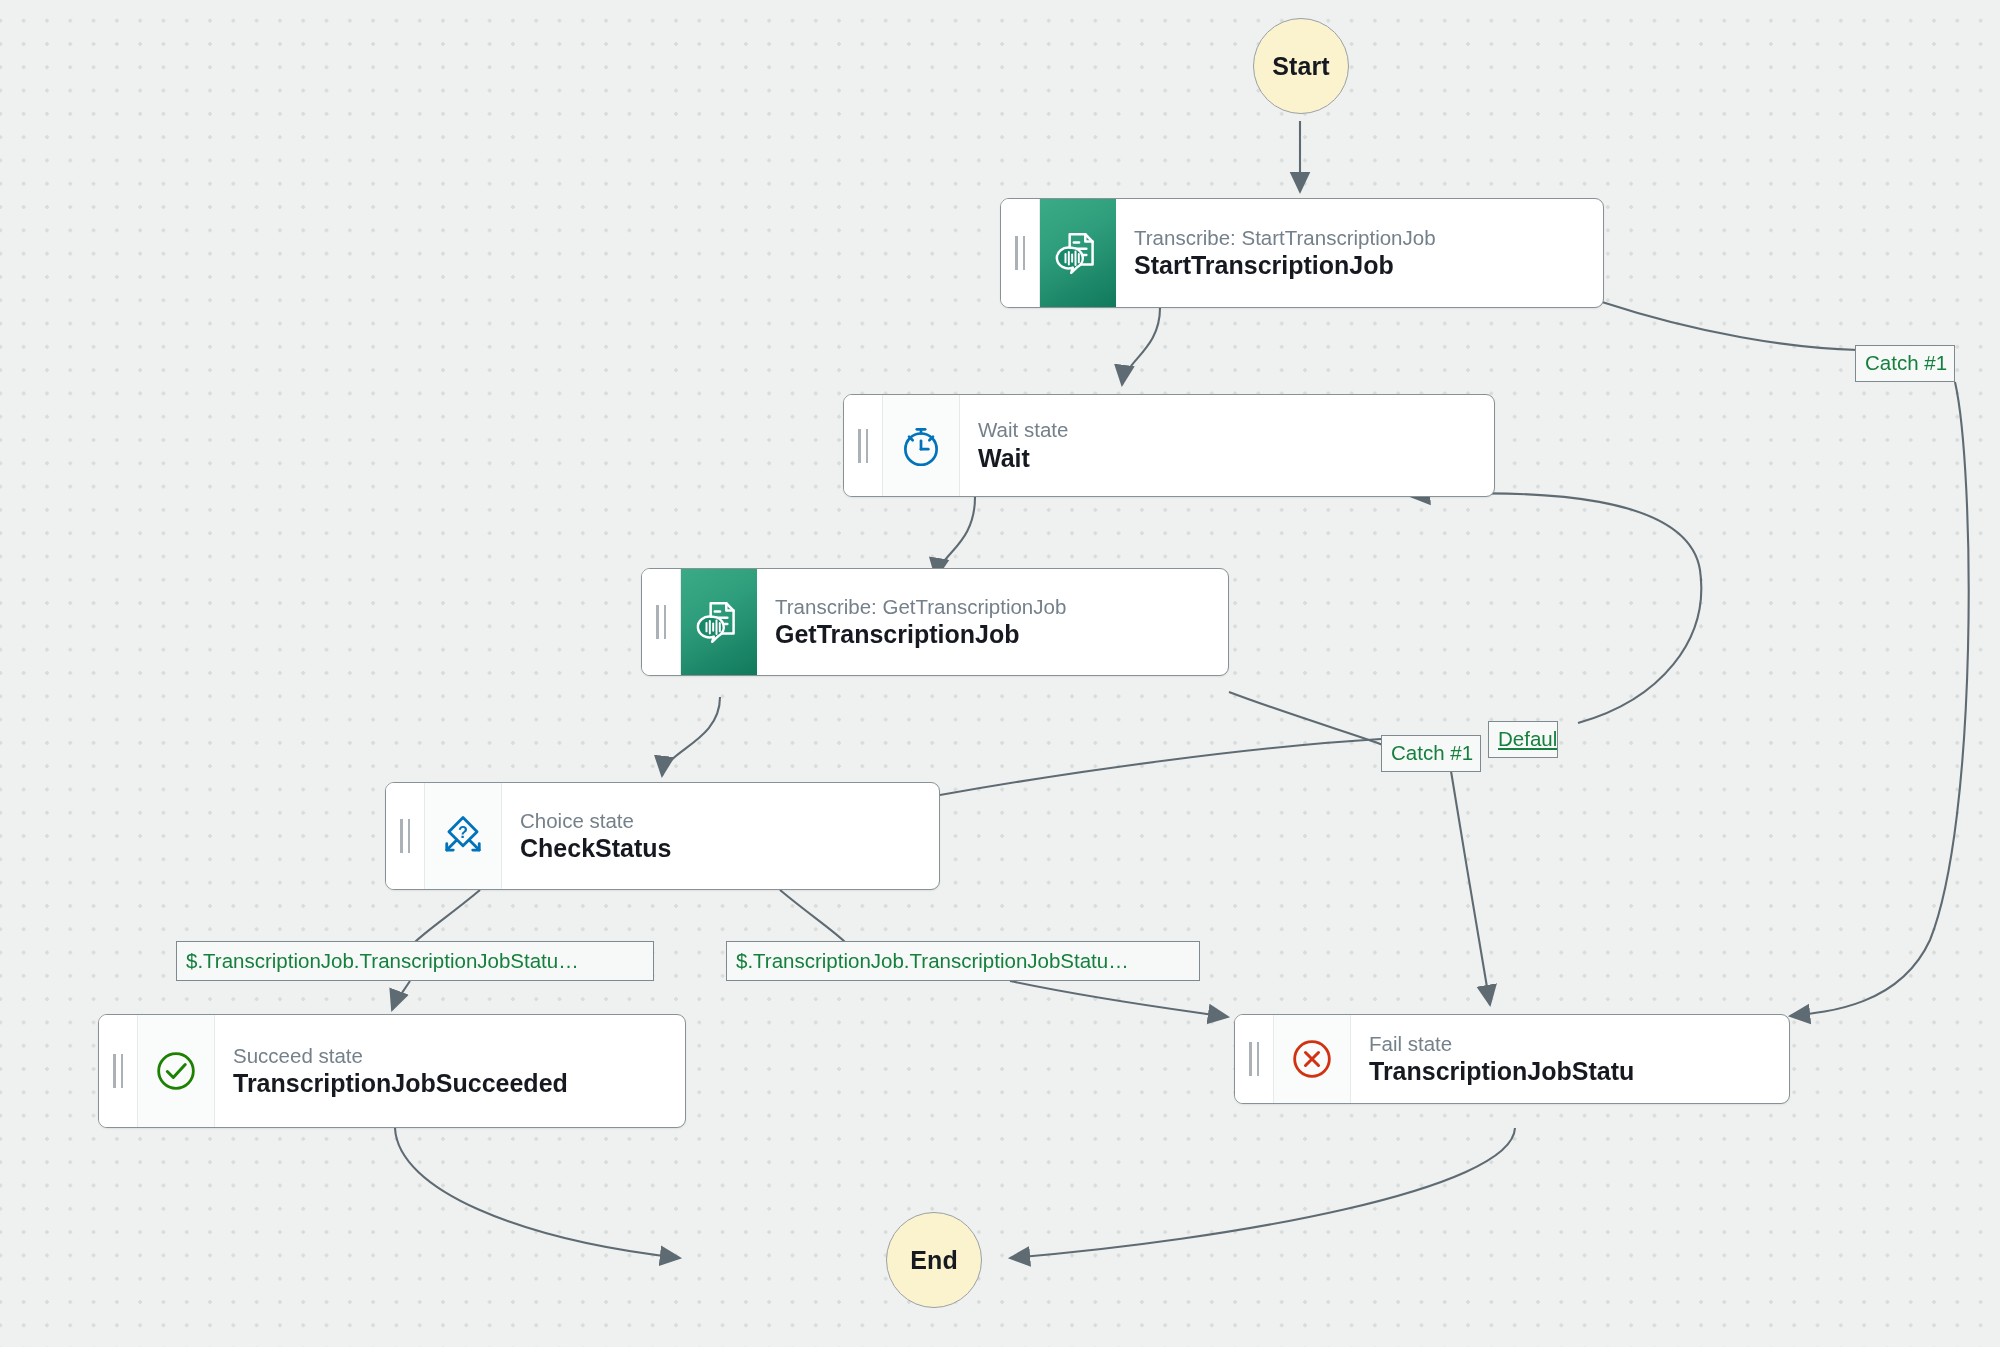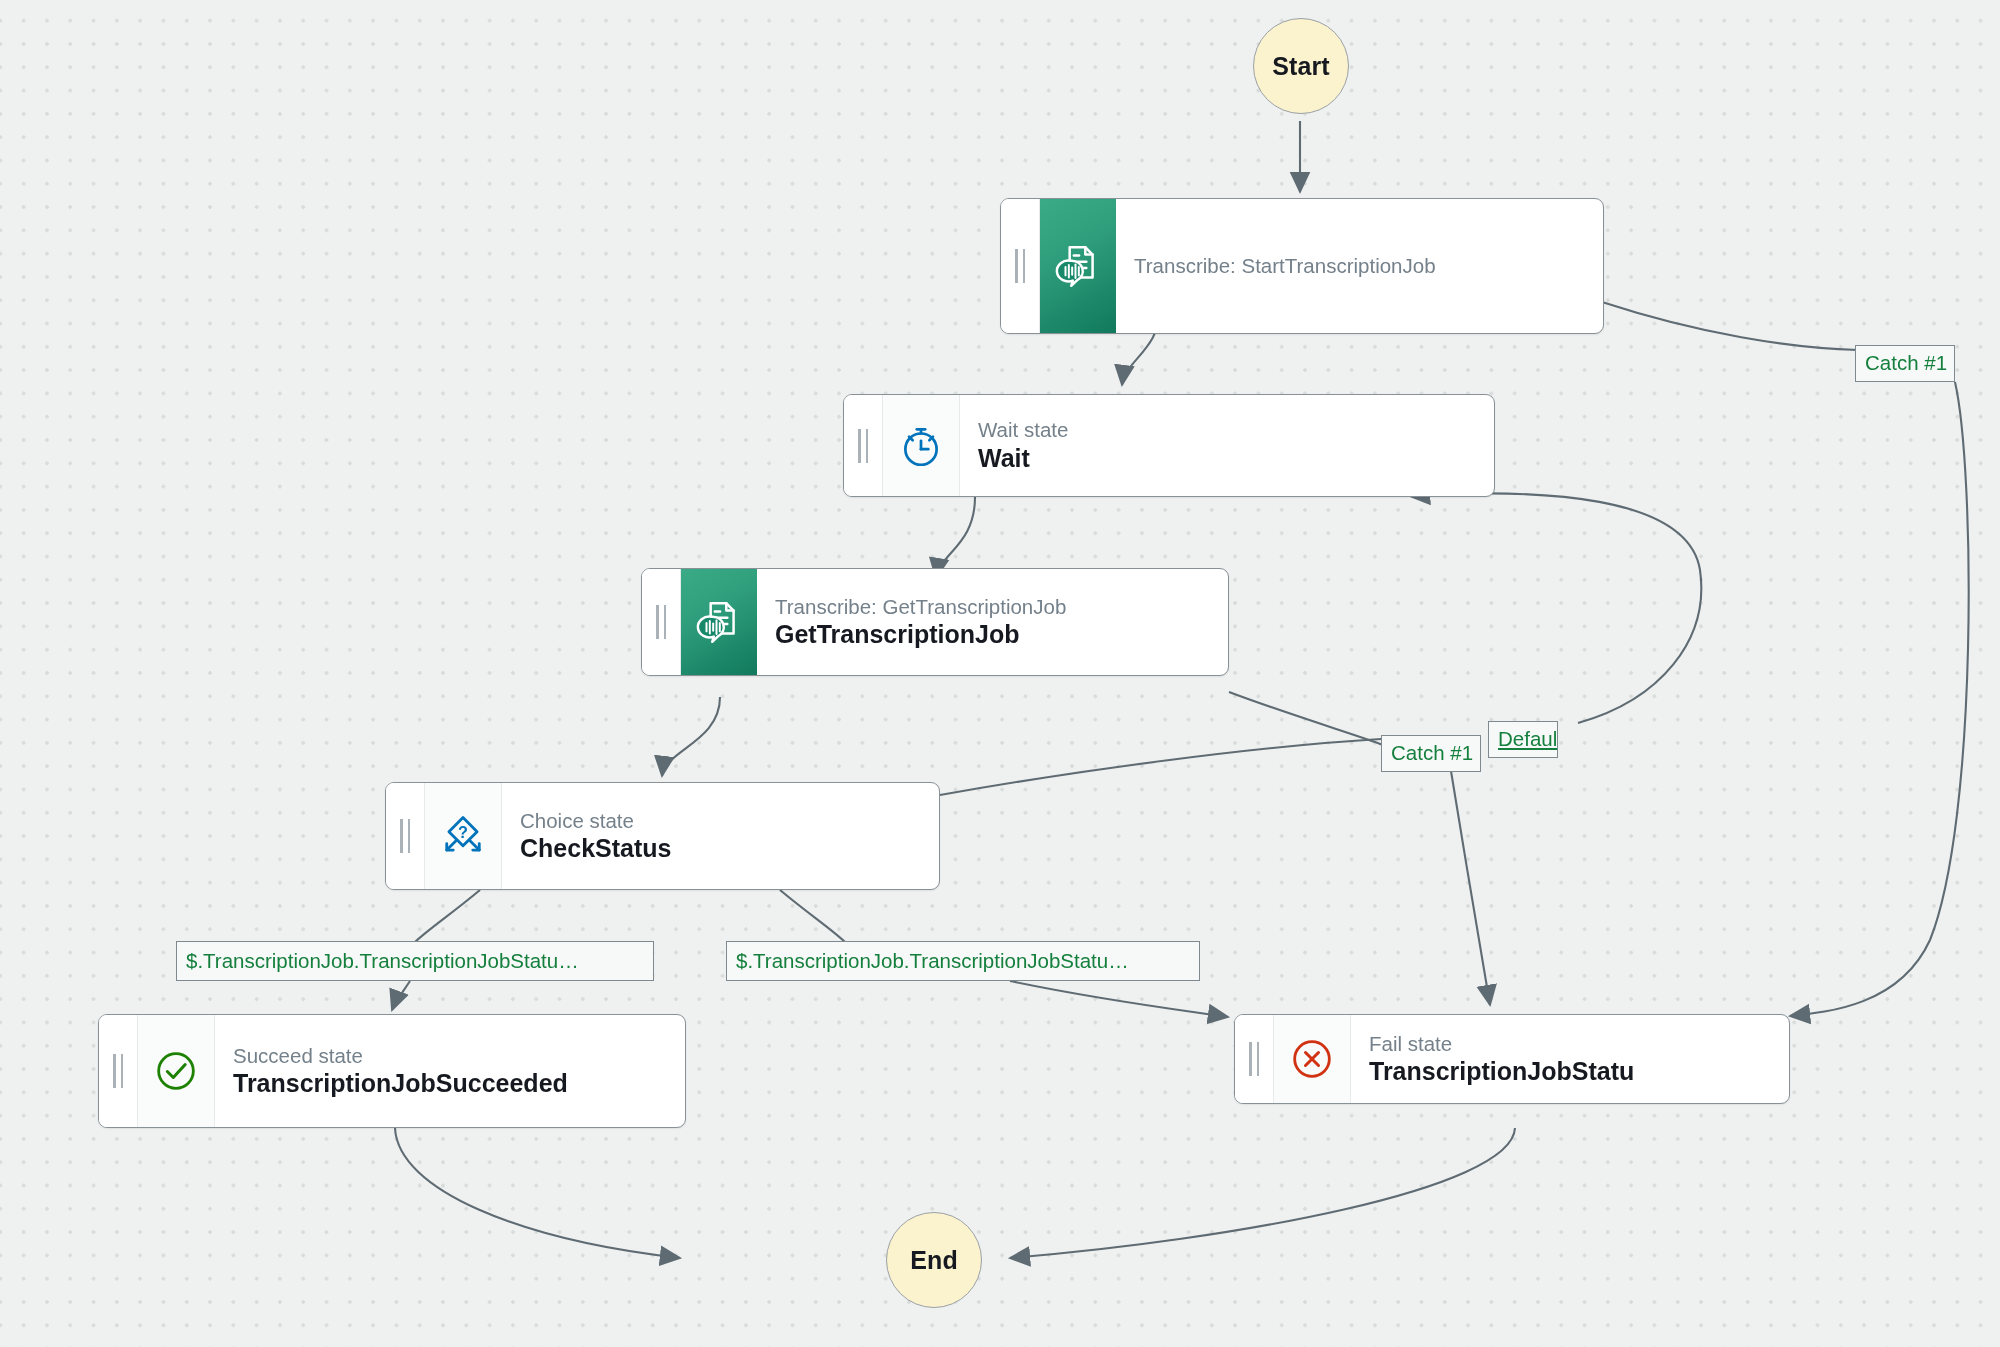--- a/index.html
+++ b/index.html
@@ -174,21 +174,21 @@
   </svg>
 
   <div class="terminal" style="left:1253px; top:18px; width:96px; height:96px;">
     <span>Start</span>
   </div>
 
   <div class="terminal" style="left:886px; top:1212px; width:96px; height:96px;">
     <span>End</span>
   </div>
 
-  <div class="state" style="left:1000px; top:198px; width:604px; height:136px;">
+  <div class="state" style="left:1000px; top:198px; width:604px; height:110px;">
     <div class="grip">
         <i></i>
         <i></i>
       </div>
     <div class="iconbox aws-service">
       <svg viewBox="0 0 48 48" width="50" height="50" aria-hidden="true">
         <g fill="none" stroke="#ffffff" stroke-width="2.4" stroke-linejoin="round" stroke-linecap="round">
           <path d="M16 6 h15 l7 7 v22 h-22 z"></path>
           <path d="M31 6 v7 h7"></path>
           <path d="M20 14 h5"></path>
@@ -202,20 +202,21 @@
               <path d="M15.2 23 v12"></path>
             <path d="M18.4 25.5 v7"></path>
               <path d="M21.6 22.5 v13"></path>
             <path d="M24.8 25 v8"></path>
           </g>
         </g>
       </svg>
     </div>
     <div class="labels">
       <div class="sub">Transcribe: StartTranscriptionJob</div>
+      <div class="name">StartTranscriptionJob</div>
     </div>
   </div>
 
   <div class="state" style="left:843px; top:394px; width:652px; height:103px;">
     <div class="grip">
         <i></i>
         <i></i>
       </div>
     <div class="iconbox">
       <svg viewBox="0 0 48 48" width="50" height="50" aria-hidden="true">

